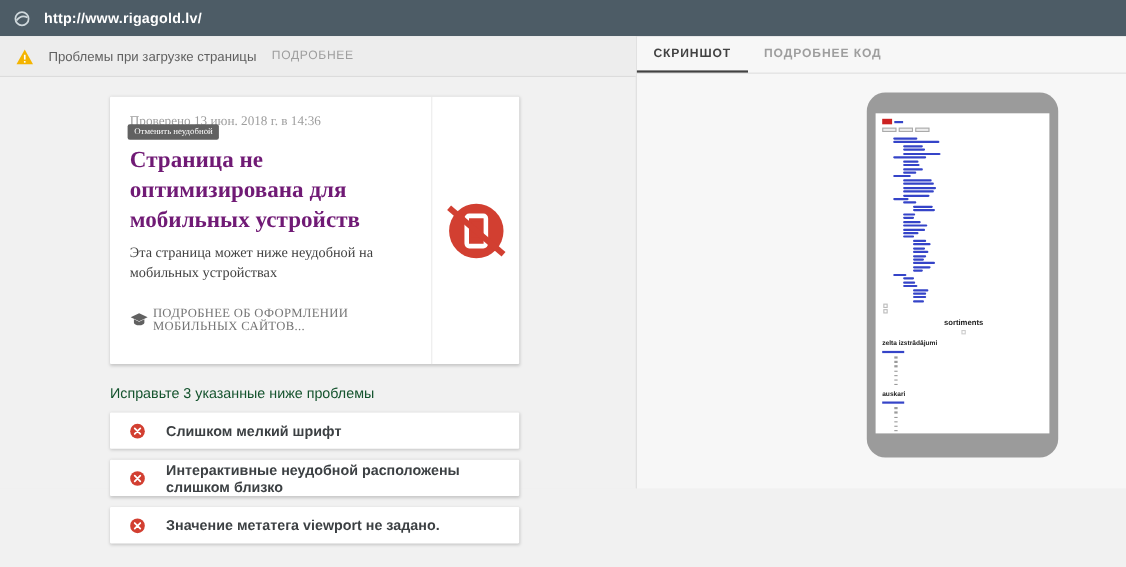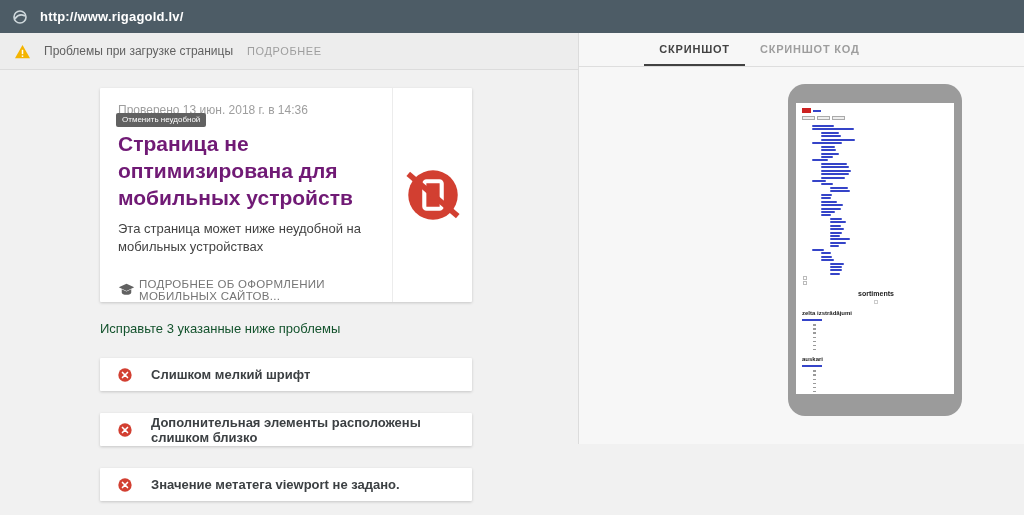--- a/index.html
+++ b/index.html
@@ -21,44 +21,44 @@
     display:flex; align-items:center; padding-left:14px; }
   .warnbar svg { width:17px; height:15px; }
   .warn-text { font-size:12px; color:#616161; margin-left:13px; }
   .warn-more { font-size:11px; color:#9e9e9e; margin-left:14px; letter-spacing:.6px; cursor:pointer; }
 
   
   .content { margin-left:100px; width:372px; }
   .card { background:#fff; box-shadow:0 1px 3px rgba(0,0,0,.18); border-radius:1px; }
 
   .main-card { margin-top:18px; display:flex; position:relative; min-height:149px; }
-  .main-card .txt { flex:1; padding:15px 14px 0 18px; }
+  .main-card .txt { flex:1; padding:15px 14px 28px 18px;font-family:Liberation Serif, serif; }
   .tested { font-size:12px; color:#9e9e9e; }
   .tooltip { position:absolute; left:16px; top:25px; background:#616161; color:#fff;
     font-size:8px; padding:2px 6px 3px; border-radius:2px; white-space:nowrap; }
   .verdict { color:#701a75; font-size:21px; font-weight:bold; line-height:1.28;
     margin-top:14px; width:252px; }
   .verdict-sub { font-size:13px; color:#424242; line-height:1.4; margin-top:8px; width:260px; }
   .learn { display:flex; align-items:center; margin-top:22px; cursor:pointer; }
   .learn svg { width:17px; height:14px; flex:0 0 17px; }
   .learn span { font-size:11.5px; color:#757575; margin-left:4px; letter-spacing:.3px; }
   .main-card .badge { width:104px; border-left:1px solid #ececec; display:flex;
     align-items:center; justify-content:center; }
   .badge svg { width:66px; height:66px; }
 
   .section-label { font-size:13px; color:#14532d; margin-top:19px; }
 
-  .issue-card { margin-top:22px; height:33px; display:flex; align-items:center;
+  .issue-card { margin-top:10px; height:33px; display:flex; align-items:center;
     padding-left:17px; cursor:pointer; }
   .issue-card svg { width:16px; height:16px; flex:0 0 16px; }
   .issue-card span { font-size:13px; font-weight:bold; color:#3c4043; margin-left:18px; }
 
   
   .tabbar { height:34px; border-bottom:1px solid #dedede; display:flex;
-    justify-content:center; padding-right:84px; }
+    justify-content:flex-start; padding-right:84px; }
   .tab { display:flex; align-items:center; padding:0 15px; font-size:11px;
     letter-spacing:.8px; font-weight:bold; color:#9e9e9e; cursor:pointer;
     border-bottom:2px solid transparent; }
   .tab.active { color:#424242; border-bottom-color:#424242; }
 
   .phone { width:174px; height:332px; background:#9b9b9b; border-radius:17px;
     margin:17px 62px 0 auto; position:relative; }
   .screen { position:absolute; left:8px; right:8px; top:19px; bottom:22px;
     background:#fff; overflow:hidden; padding:5px 4px 0 6px; }
 
@@ -138,39 +138,39 @@
           <path d="M8.2 8.2 L15.8 15.8 M15.8 8.2 L8.2 15.8" stroke="#fff" stroke-width="2.4" stroke-linecap="round"></path>
         </svg>
         <span>Слишком мелкий шрифт</span>
       </div>
 
       <div class="card issue-card">
         <svg viewBox="0 0 24 24">
           <circle cx="12" cy="12" r="10" fill="#d23f31"></circle>
           <path d="M8.2 8.2 L15.8 15.8 M15.8 8.2 L8.2 15.8" stroke="#fff" stroke-width="2.4" stroke-linecap="round"></path>
         </svg>
-        <span>Дополнительная элементы расположены слишком близко</span>
+        <span>Интерактивные неудобной расположены слишком близко</span>
       </div>
 
       <div class="card issue-card">
         <svg viewBox="0 0 24 24">
           <circle cx="12" cy="12" r="10" fill="#d23f31"></circle>
           <path d="M8.2 8.2 L15.8 15.8 M15.8 8.2 L8.2 15.8" stroke="#fff" stroke-width="2.4" stroke-linecap="round"></path>
         </svg>
         <span>Значение метатега viewport не задано.</span>
       </div>
 
 
     </div>
   </div>
 
   <div class="right">
     <div class="tabbar">
       <div class="tab active">СКРИНШОТ</div>
-      <div class="tab">СКРИНШОТ КОД</div>
+      <div class="tab">ПОДРОБНЕЕ КОД</div>
     </div>
 
     <div class="phone">
       <div class="screen">
         <div class="mini-head">
           <div class="mini-logo"></div>
           <div class="mini-dash"></div>
         </div>
         <div class="mini-btns">
           <div class="mini-btn"></div>

